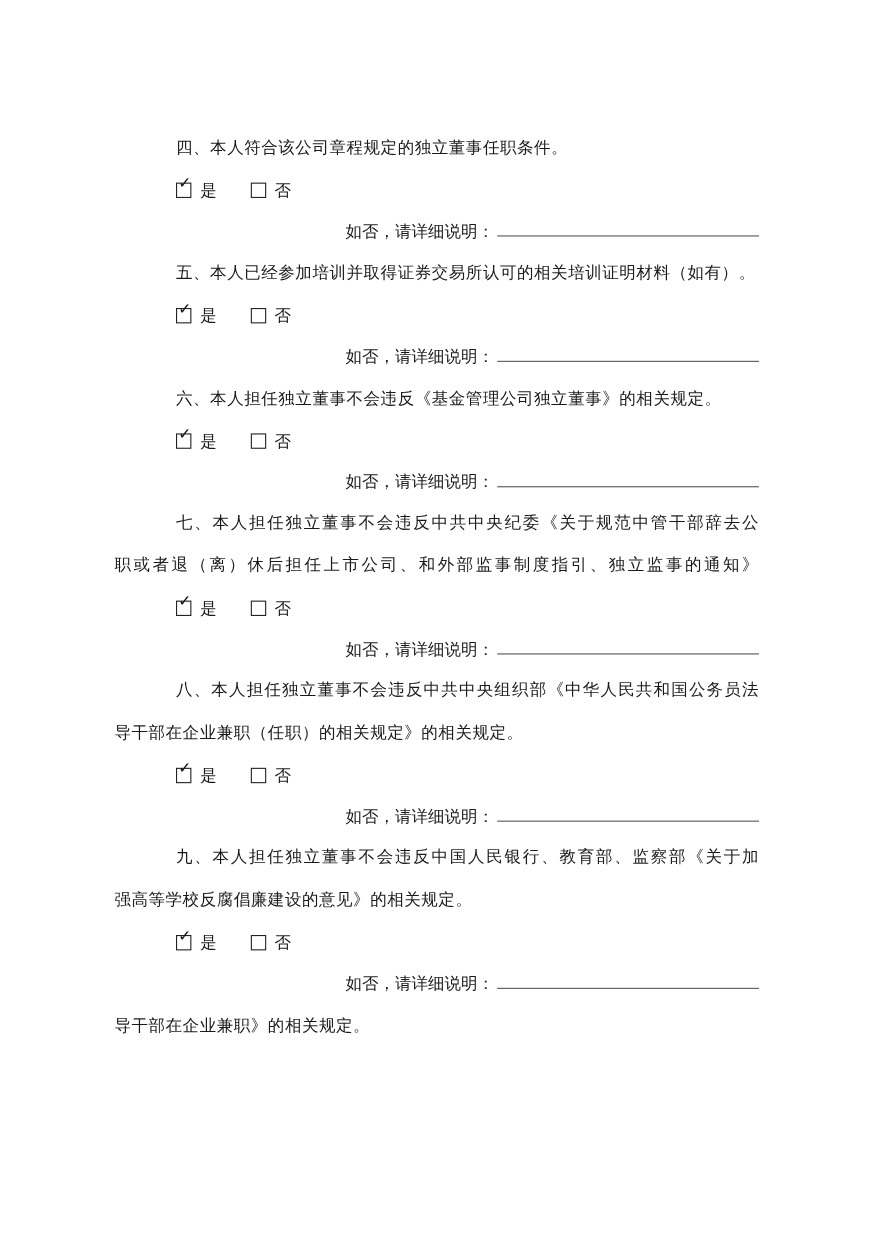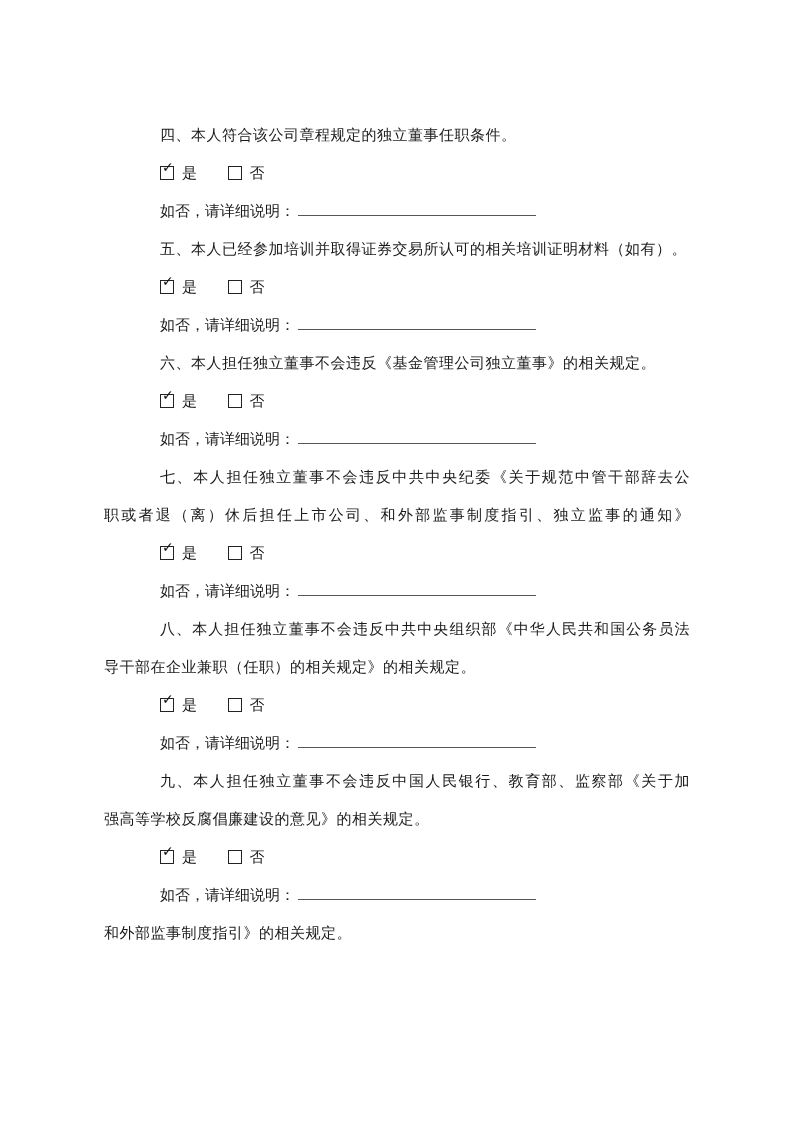--- a/index.html
+++ b/index.html
@@ -22,20 +22,21 @@
     height: 38px;
     white-space: nowrap;
     letter-spacing: 0.5px;
   }
   .indent { padding-left: 56px; }
   .stretch {
     white-space: normal;
     text-align: justify;
     text-align-last: justify;
     overflow: hidden;
+    font-family: Liberation Mono, monospace;
   }
   .cbrow {
     display: flex;
     align-items: center;
     height: 38px;
     padding-left: 56px;
   }
   .cb {
     box-sizing: border-box;
     width: 14px; height: 14px;
@@ -53,20 +54,21 @@
     font-family: "DejaVu Sans", sans-serif;
     color: #111;
   }
   .cb-label { letter-spacing: 0.5px; }
   .cb-gap { display: inline-block; width: 30px; }
   .frow {
     height: 38px;
     line-height: 38px;
     padding-left: 56px;
     white-space: nowrap;
+    text-align: right;
   }
   .blank {
     display: inline-block;
     width: 238px;
     height: 15px;
     border-bottom: 1px solid #555;
     margin-left: 3px;
     vertical-align: baseline;
   }
 </style>
@@ -168,16 +170,16 @@
       <span class="cb-gap"></span>
       <span class="cb"></span>
       <span class="cb-label">否</span>
     </div>
     <div class="frow">
       <span>如否，请详细说明：</span><span class="blank"></span>
     </div>
   </div>
 
   <div class="section">
-    <div class="line">和外部监事制度指引》的相关规定。</div>
+    <div class="line">导干部在企业兼职》的相关规定。</div>
   </div>
 
 </div>
 
 </body></html>

